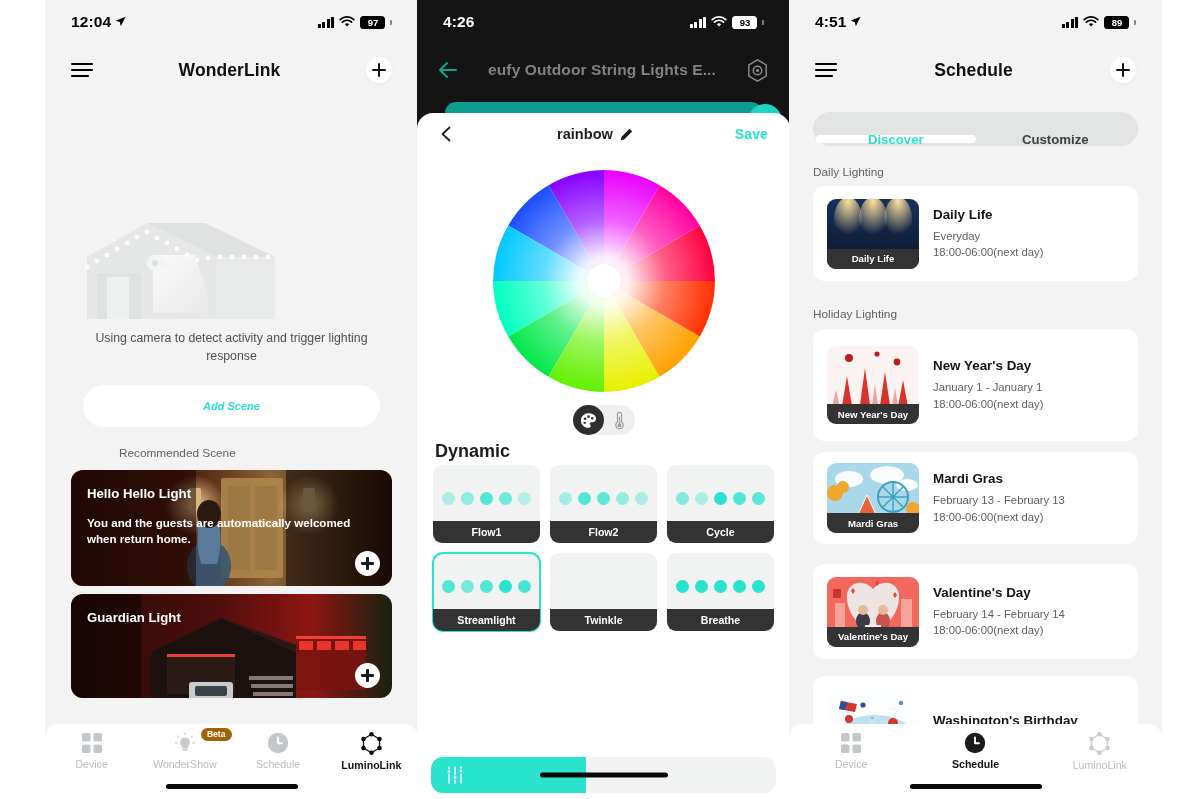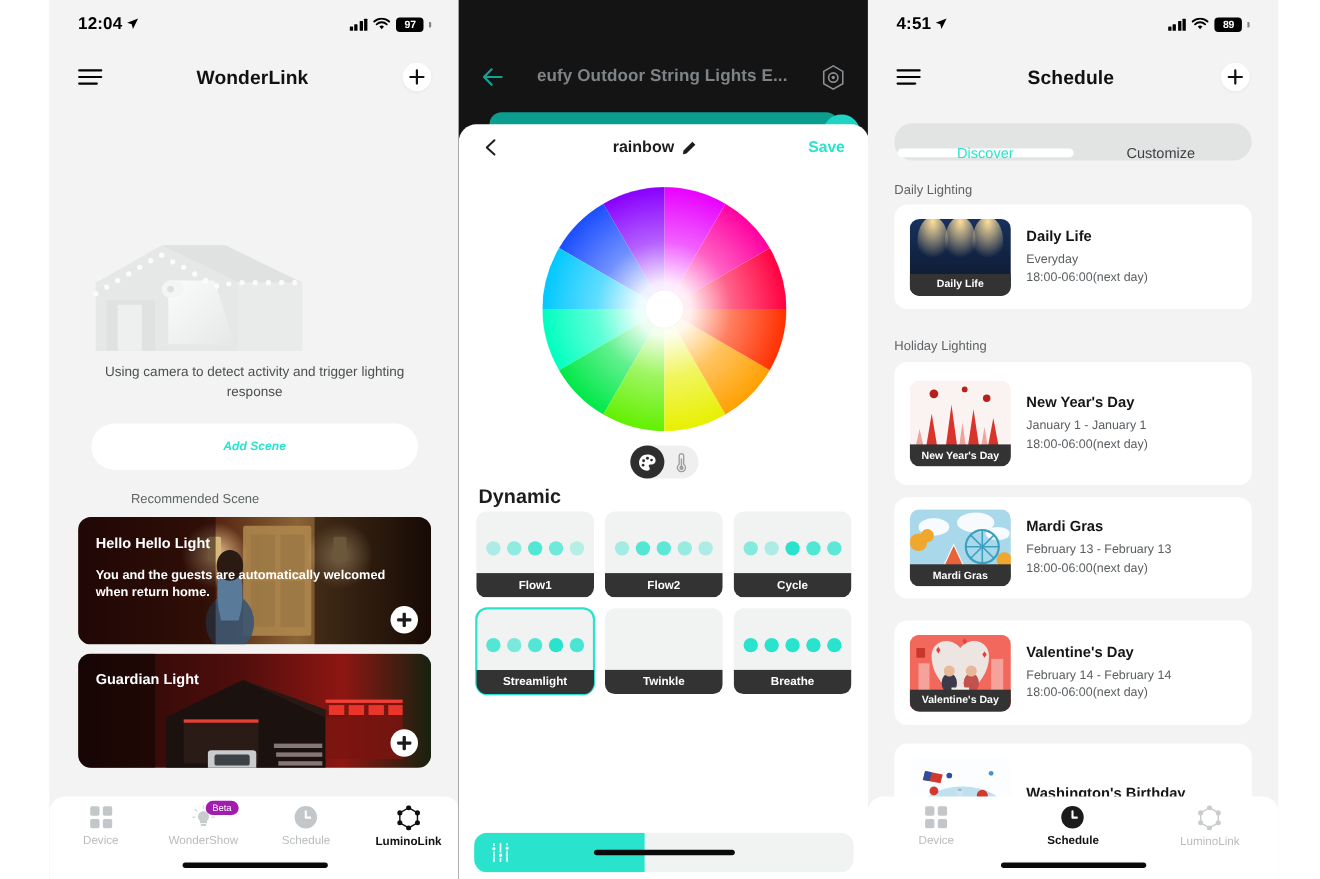--- a/index.html
+++ b/index.html
@@ -75,22 +75,22 @@
     border-radius:50%; background:#fff; }
   .card-plus:before,.card-plus:after{ content:""; position:absolute; background:#1b1b1b; border-radius:1px;}
   .card-plus:before{ left:50%; top:6px; width:2.2px; height:13px; margin-left:-1.1px;}
   .card-plus:after{ top:50%; left:6px; height:2.2px; width:13px; margin-top:-1.1px;}
 
   .tabbar { position:absolute; left:0; right:0; bottom:0; height:75px; background:#fff;
     border-radius:14px 14px 0 0; display:flex; align-items:flex-start; padding-top:8px; }
   .tab { flex:1; display:flex; flex-direction:column; align-items:center; gap:4px; position:relative; cursor:pointer; }
   .tab-label { font-size:10.6px; color:#b9bcbe; }
   .tab.active .tab-label { color:#111; font-weight:bold; }
-  .beta-badge { position:absolute; top:-4px; left:50%; margin-left:2px;
-    background:#a21caf; color:#fff; font-size:8.6px; font-weight:normal;
+  .beta-badge { position:absolute; top:-4px; left:50%; margin-left:16px;
+    background:#a16207; color:#fff; font-size:8.6px; font-weight:bold;
     padding:2px 6px 2.5px; border-radius:8px; line-height:1; }
   .home-ind { position:absolute; bottom:10px; left:50%; transform:translateX(-50%);
     width:132px; height:5px; background:#0a0a0a; border-radius:3px; }
 
   
   #panel2 { left:417px; width:373px; background:#141414; }
   #panel2 .pbg { position:absolute; inset:0; background:#141414; }
   .p2-statusbar { color:#fff; }
   .p2-navbar { position:absolute; top:48px; left:0; right:0; height:44px;
     display:flex; align-items:center; padding:0 20px; gap:10px; }
@@ -140,21 +140,21 @@
     background:#f1f2f2; border-radius:12px; overflow:hidden; }
   .bottom-slider .fill { position:absolute; left:0; top:0; bottom:0; width:44.5%; background:#2ae3cd; }
   .slider-icon { position:absolute; left:14px; top:50%; transform:translateY(-50%); }
 
   
   #panel3 { left:789px; width:373px; background:#f2f3f2; }
   #panel3 .pbg { position:absolute; inset:0; background:#f2f3f2; }
   .seg { position:absolute; top:112px; left:24px; right:24px; height:34px;
     background:#e2e4e4; border-radius:17px; display:flex; padding:3px; }
   .seg-item { flex:1; display:flex; align-items:center; justify-content:center;
-    font-size:13.2px; font-weight:normal; color:#3d4144; border-radius:15px; cursor:pointer;margin-top:20px; }
+    font-size:13.2px; font-weight:bold; color:#3d4144; border-radius:15px; cursor:pointer;margin-top:20px; }
   .seg-item.active { background:#fff; color:#2ae3cd; }
 
   #p3-daily { top:165px; left:24px; }
   #p3-holiday { top:307px; left:24px; }
 
   .sch-card { position:absolute; left:24px; right:24px; background:#fff; border-radius:12px;
     display:flex; align-items:center; padding:12px 14px; gap:14px; cursor:pointer; }
   .sch-thumb { width:92px; height:70px; border-radius:9px; position:relative; overflow:hidden; flex:0 0 auto; }
   .sch-thumb .cap { position:absolute; left:0; right:0; bottom:0; height:20px; background:#333333;
     color:#fff; font-size:9.6px; font-weight:bold; display:flex; align-items:center; justify-content:center; }
@@ -369,20 +369,40 @@
         </svg>
         <div class="tab-label">LuminoLink</div>
       </div>
       <div class="home-ind"></div>
     </div>
   </div>
 
   <div class="phone" id="panel2">
     <div class="pbg"></div>
 
+    <div class="statusbar p2-statusbar">
+      <div class="sb-left">
+        <span>4:26</span>
+      </div>
+      <div class="sb-right">
+        <span class="bars">
+          <i style="background:#fff"></i>
+            <i style="background:#fff"></i>
+            <i style="background:#fff"></i>
+            <i style="background:#fff"></i>
+        </span>
+        <svg width="16" height="12" viewBox="0 0 16 12">
+          <path d="M8 10.6 L5.9 8.2 A3.2 3.2 0 0 1 10.1 8.2 Z" fill="#fff"></path>
+          <path d="M1.2 3.6 A10 10 0 0 1 14.8 3.6" stroke="#fff" stroke-width="1.7" fill="none" stroke-linecap="round"></path>
+          <path d="M3.4 6.1 A6.6 6.6 0 0 1 12.6 6.1" stroke="#fff" stroke-width="1.7" fill="none" stroke-linecap="round"></path>
+        </svg>
+        <span class="batt dark">93</span>
+        <span class="battcap dark"></span>
+      </div>
+    </div>
 
     <div class="p2-navbar">
       <svg class="back-arrow" viewBox="0 0 22 22">
         <path d="M10 4 L3 11 L10 18 M3 11 H19" stroke="#12a394" stroke-width="2" fill="none" stroke-linecap="round" stroke-linejoin="round"></path>
       </svg>
       <div class="p2-title">eufy Outdoor String Lights E...</div>
       <svg class="gear-hex" viewBox="0 0 26 26">
         <path d="M13 2 L22 7.2 L22 18.8 L13 24 L4 18.8 L4 7.2 Z" fill="none" stroke="#8b8f92" stroke-width="1.5"></path>
         <circle cx="13" cy="13" r="4.4" fill="none" stroke="#8b8f92" stroke-width="1.5"></circle>
         <circle cx="13" cy="13" r="1.6" fill="#8b8f92"></circle>

